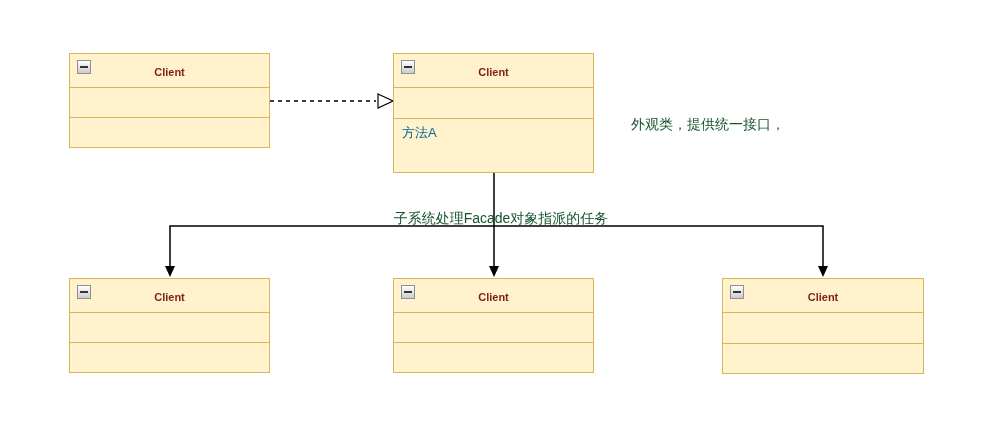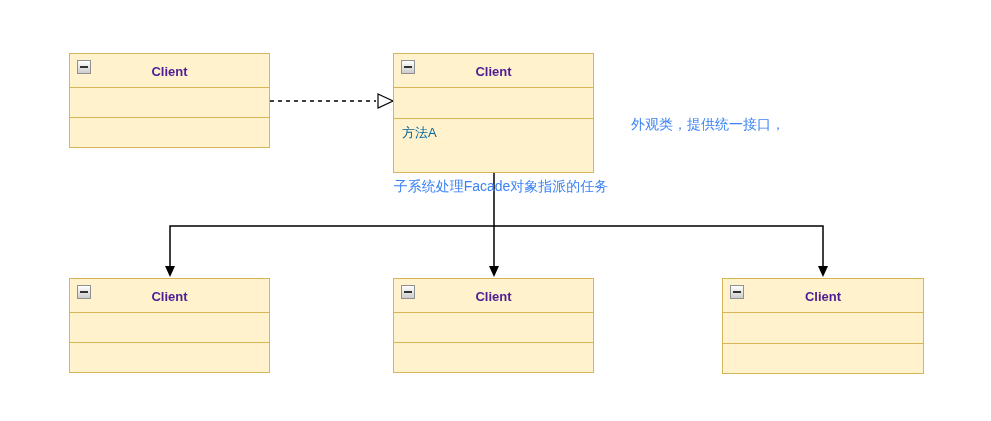--- a/index.html
+++ b/index.html
@@ -33,23 +33,23 @@
   .box3 { left: 69px;  top: 278px; width: 201px; height: 95px;  }
   .box4 { left: 393px; top: 278px; width: 201px; height: 95px;  }
   .box5 { left: 722px; top: 278px; width: 202px; height: 96px;  }
   .uml-header {
     position: relative;
     height: 33px;
     line-height: 33px;
     text-align: center;
   }
   .uml-title {
-    font-size: 13px;
+    font-size: 11px;
     font-weight: bold;
-    color: #4c1d95;
+    color: #7f1d1d;
   }
   .collapse-btn {
     position: absolute;
     left: 7px;
     top: 6px;
     width: 14px;
     height: 14px;
     box-sizing: border-box;
     border: 1px solid #909090;
     background: linear-gradient(#ffffff, #cccccc);
@@ -73,25 +73,25 @@
   .methods {
     padding: 5px 0 0 8px;
     font-size: 13px;
     line-height: 17px;
     color: #0369a1;
   }
   .note {
     position: absolute;
     font-size: 14px;
     line-height: 17px;
-    color: #3b82f6;
+    color: #14532d;
     text-align: center;
   }
   .note-facade { left: 560px; top: 116px; width: 296px; }
-  .note-subsystem { left: 361px; top: 178px; width: 280px; }
+  .note-subsystem { left: 361px; top: 210px; width: 280px; }
 </style>
 </head>
 <body>
 
 <div class="canvas">
 
   <svg class="connector-layer" width="991" height="421" viewBox="0 0 991 421" xmlns="http://www.w3.org/2000/svg">
 
     <line x1="270" y1="101" x2="376" y2="101" stroke="#000000" stroke-width="1.5" stroke-dasharray="4 4"></line>
     <polygon points="378,94 393,101 378,108" fill="#ffffff" stroke="#000000" stroke-width="1.2"></polygon>

